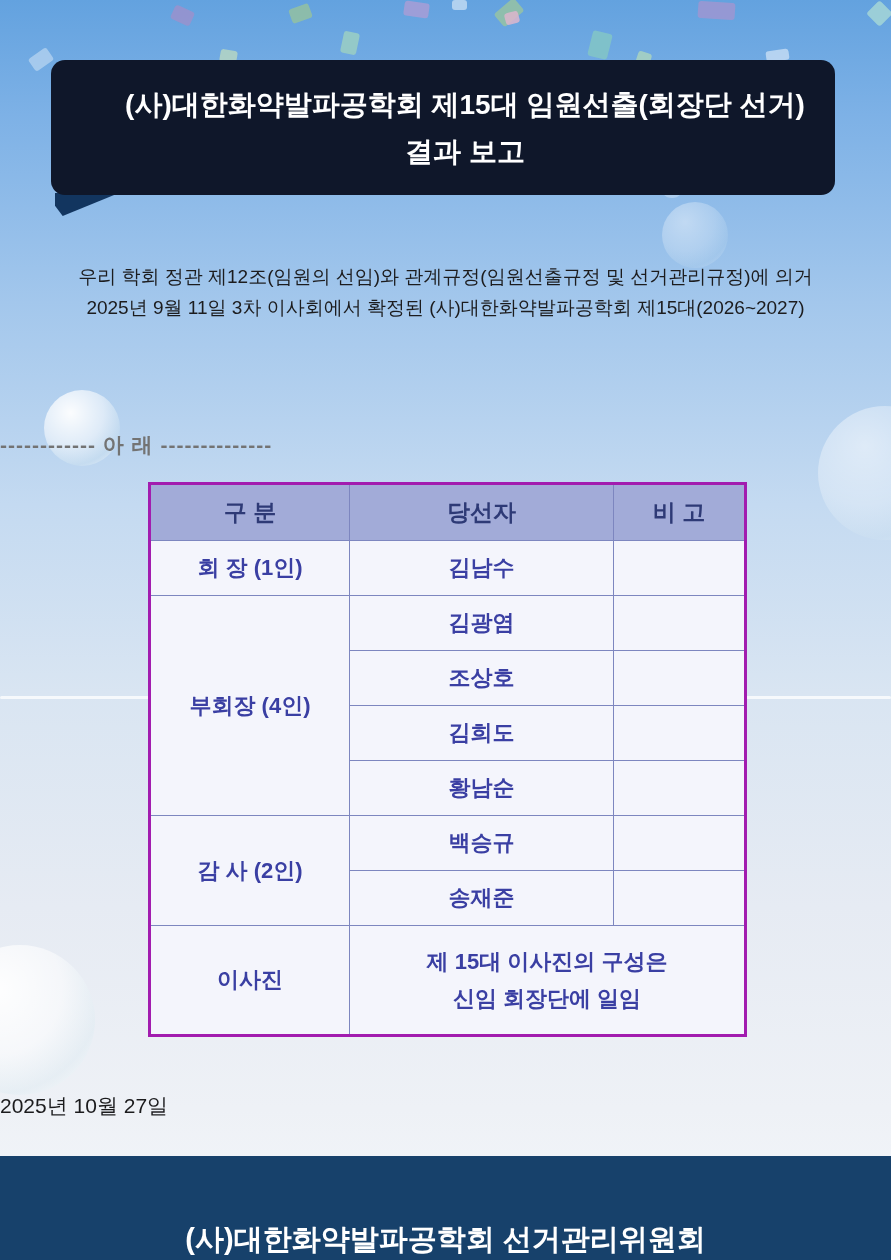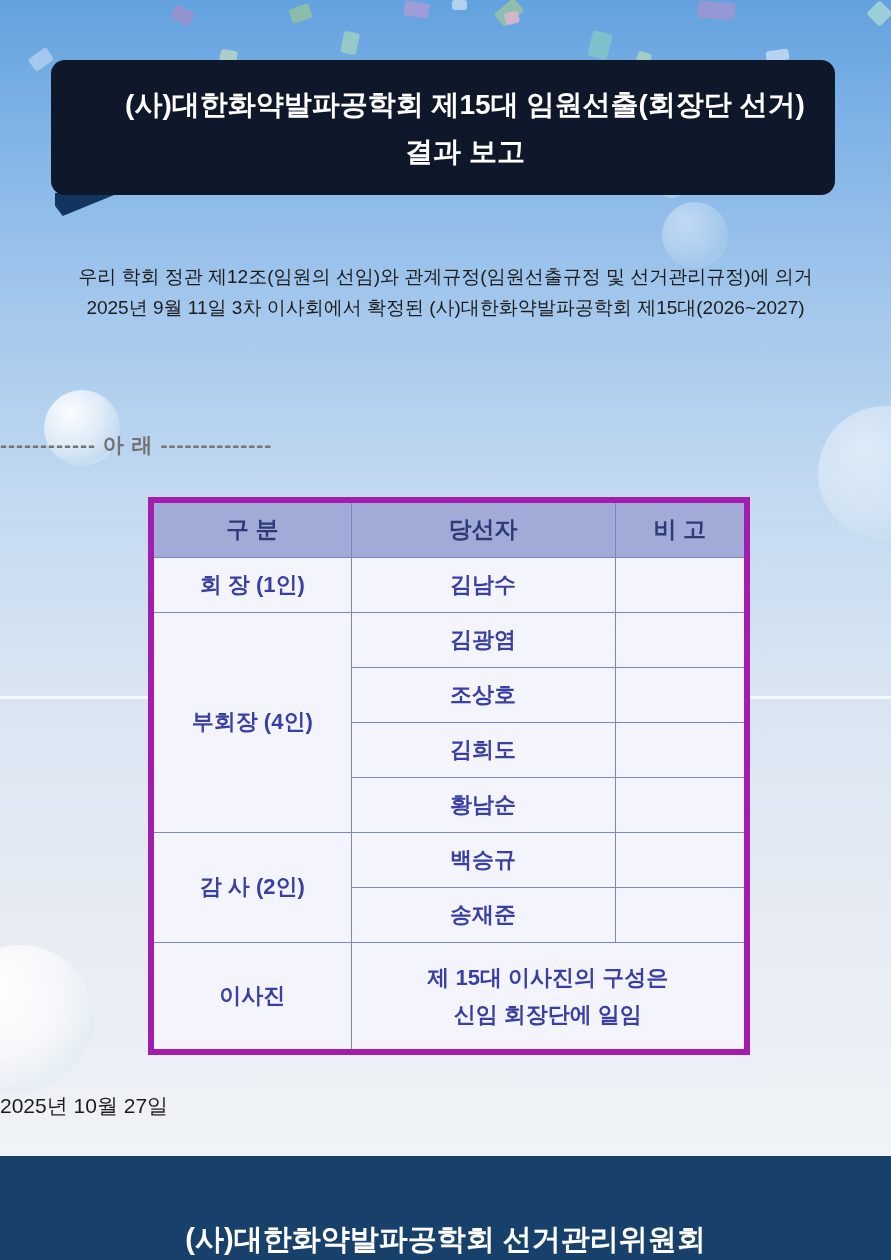--- a/index.html
+++ b/index.html
@@ -65,23 +65,23 @@
 
   
   .divider-line {
     position:absolute; left:0; top:431px; width:891px;
     font-size:21px; font-weight:600;
     color:#737373; letter-spacing:1px;
   }
 
   
   .result-table {
-    position:absolute; left:148px; top:497px; width:596px;
+    position:absolute; left:148px; top:482px; width:596px;
     border-collapse:collapse; table-layout:fixed;
-    border:6px solid #a21caf;
+    border:3px solid #a21caf;
     padding-left:20px;
   }
   .result-table th, .result-table td {
     border:1px solid #7d86bf; text-align:center; vertical-align:middle;
     font-weight:bold;
   }
   .result-table th {
     height:57px; background:#a2abd8; color:#2e3a76; font-size:23px;
   }
   .result-table td {

